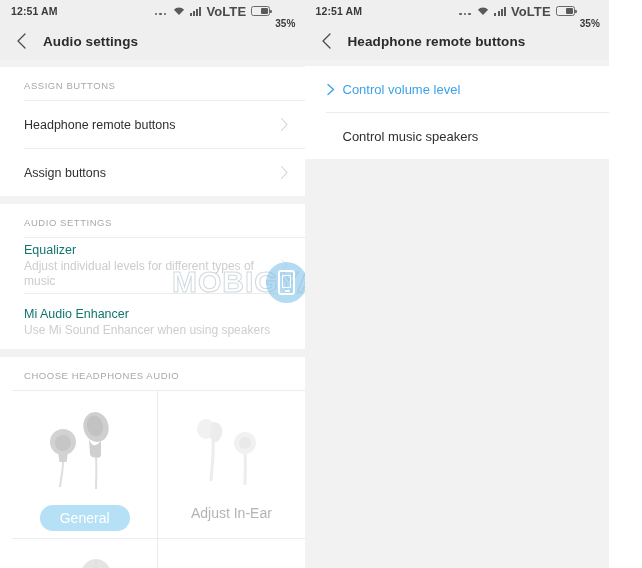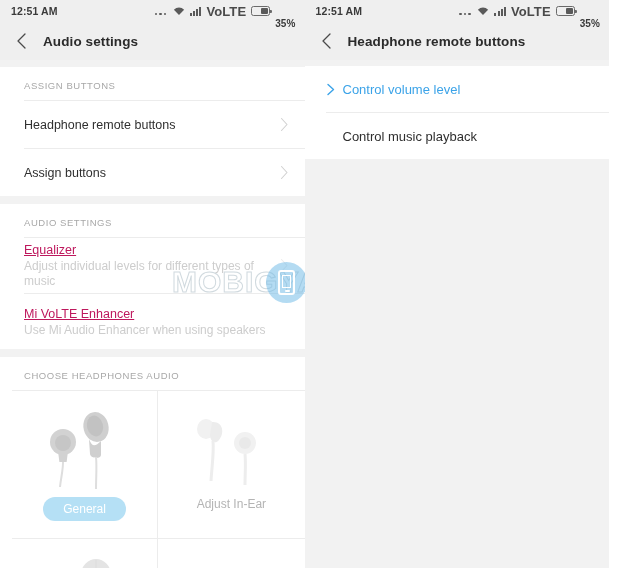--- a/index.html
+++ b/index.html
@@ -163,21 +163,21 @@
     font-size: 12.5px;
     color: #2f2f2f;
     line-height: 16px;
   }
   .row-sub {
     font-size: 12px;
     color: #b0b0b0;
     line-height: 15px;
     margin-top: 1px;
   }
-  .row.disabled .row-title { color: #be185d; text-decoration: underline; }
+  .row.disabled .row-title { color: #0f766e; }
   .row.disabled .row-sub   { color: #cdcdcd; }
   .divider {
     height: 1px;
     background: #ececec;
     margin-left: 24px;
     background-clip: content-box;
   }
   .chev {
     width: 9px;
     height: 15px;
@@ -202,22 +202,22 @@
     flex-direction: column;
     align-items: center;
     justify-content: flex-start;
     padding-top: 16px;
     position: relative;
   }
   .hp-cell.border-r { border-right: 1px solid #ececec; }
   .hp-cell.border-b { border-bottom: 1px solid #ececec; }
   .hp-art { width: 104px; height: 84px; display:block; }
   .hp-label {
-    margin-top: 6px;
-    font-size: 12px;
+    margin-top: 14px;
+    font-size: 14px;
     color: #b4b4b4;
   }
   .hp-label.selected {
     color: #ffffff;
     background: #b5e0f5;
     border-radius: 13px;
     padding: 5px 20px;
   }
 
   
@@ -375,22 +375,22 @@
           <div class="row-sub">Adjust individual levels for different types of music</div>
         </div>
         <svg class="chev faint" viewBox="0 0 9 15">
           <path d="M1.5 1.5 L7 7.5 L1.5 13.5" fill="none" stroke="#d8d8d8" stroke-width="1.1" stroke-linecap="round" stroke-linejoin="round"></path>
         </svg>
       </div>
       <div class="divider"></div>
 
       <div class="row disabled" style="min-height:55px">
         <div class="texts">
-          <div class="row-title">Mi VoLTE Enhancer</div>
-          <div class="row-sub">Use Mi Audio Enhancer when using speakers</div>
+          <div class="row-title">Mi Audio Enhancer</div>
+          <div class="row-sub">Use Mi Sound Enhancer when using speakers</div>
         </div>
       </div>
     </div>
 
     <div class="gap" style="height:8px"></div>
     <div class="card">
       <div class="section-label">CHOOSE HEADPHONES AUDIO</div>
 
       <div class="hp-grid">
 
@@ -511,19 +511,19 @@
 
     <div class="card">
       <div class="opt-row active">
         <svg class="opt-caret" viewBox="0 0 10 13">
           <path d="M2 1.5 L7.5 6.5 L2 11.5" fill="none" stroke="#3ba3e8" stroke-width="1.4" stroke-linecap="round" stroke-linejoin="round"></path>
         </svg>
         <span class="opt-text">Control volume level</span>
       </div>
       <div class="divider" style="margin-left:21px"></div>
       <div class="opt-row opt-indent">
-        <span class="opt-text">Control music playback</span>
+        <span class="opt-text">Control music speakers</span>
       </div>
     </div>
 
   </div>
 
 </div>
 
 </body></html>

